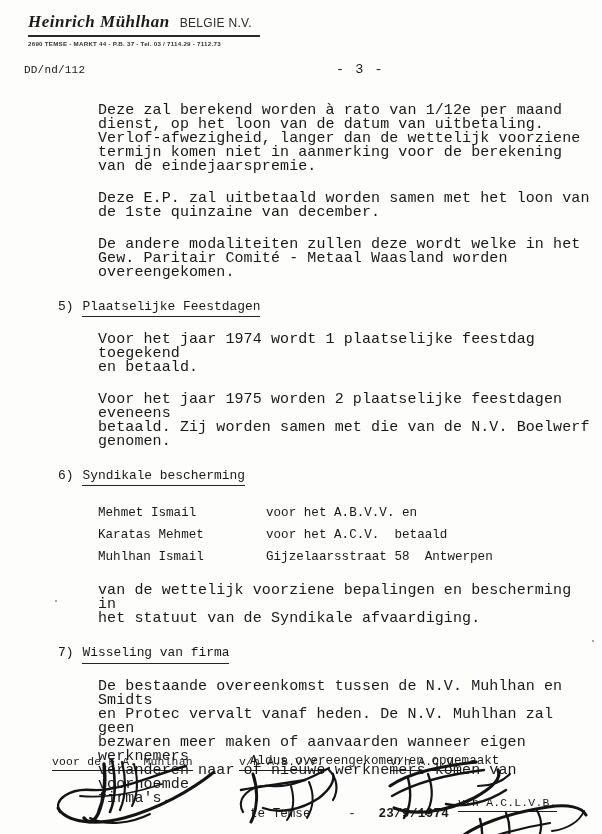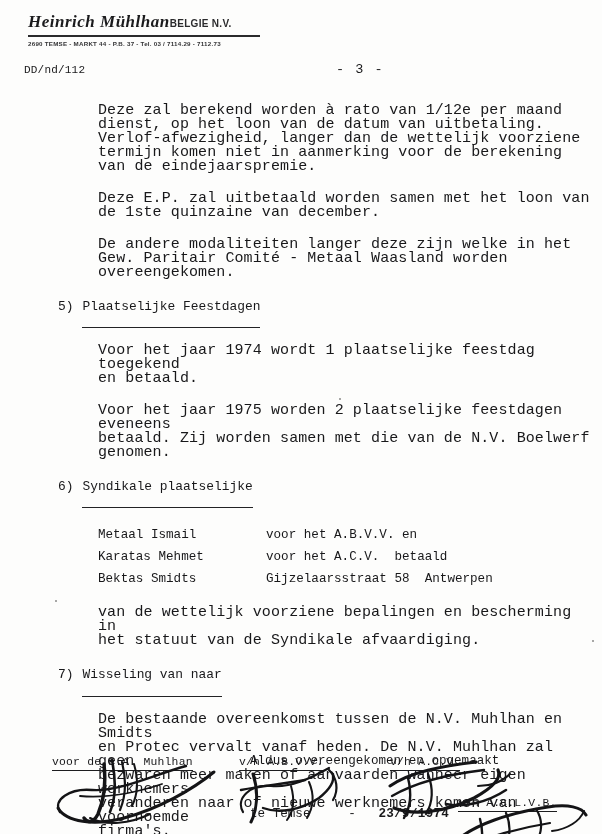--- a/index.html
+++ b/index.html
@@ -24,34 +24,35 @@
   
   .letterhead {
     position: absolute;
     left: 28px;
     top: 12px;
     width: 260px;
   }
   .lh-row {
     display: flex;
     align-items: baseline;
+    gap: 10px;
   }
   .lh-name {
     font-family: "Liberation Serif", "DejaVu Serif", serif;
     font-style: italic;
     font-weight: bold;
     font-size: 17px;
     letter-spacing: 0.5px;
     color: #1b1b1d;
     white-space: nowrap;
   }
   .lh-suffix {
     font-family: "Liberation Sans", sans-serif;
-    font-weight: bold;
-    font-size: 10px;
+    font-weight: normal;
+    font-size: 12px;
     letter-spacing: 0.3px;
     color: #2b2b2d;
     white-space: nowrap;
   }
   .lh-rule {
     margin-top: 3px;
     width: 232px;
     height: 0;
     border-top: 2.2px solid #2a2a2c;
   }
@@ -105,21 +106,21 @@
     padding-left: 58px;
     display: flex;
     align-items: baseline;
     gap: 9px;
     font-size: 12.9px;
     line-height: 17.2px;
   }
   .section-num { white-space: nowrap; }
   .section-title {
     border-bottom: 1.4px solid #232325;
-    padding-bottom: 12px;
+    padding-bottom: 1px;
     white-space: nowrap;
   }
   .namerow {
     padding-left: 98px;
     font-size: 12.6px;
     line-height: 22px;
     display: flex;
     white-space: pre;
   }
   .namerow .nm { width: 168px; }
@@ -196,58 +197,58 @@
 
   <div class="body">
 
     <p class="para">Deze zal berekend worden à rato van 1/12e per maand
 dienst, op het loon van de datum van uitbetaling.
 Verlof-afwezigheid, langer dan de wettelijk voorziene
 termijn komen niet in aanmerking voor de berekening
 van de eindejaarspremie.</p>
     <p class="para">Deze E.P. zal uitbetaald worden samen met het loon van
 de 1ste quinzaine van december.</p>
-    <p class="para">De andere modaliteiten langer deze zijn welke in het
+    <p class="para">De andere modaliteiten zullen deze wordt welke in het
 Gew. Paritair Comité - Metaal Waasland worden overeengekomen.</p>
 
     <div class="section">
       <span class="section-num">5)</span>
       <span class="section-title">Plaatselijke Feestdagen</span>
     </div>
     <p class="para">Voor het jaar 1974 wordt 1 plaatselijke feestdag toegekend
 en betaald.</p>
     <p class="para">Voor het jaar 1975 worden 2 plaatselijke feestdagen eveneens
 betaald. Zij worden samen met die van de N.V. Boelwerf genomen.</p>
 
     <div class="section">
       <span class="section-num">6)</span>
-      <span class="section-title">Syndikale plaatselijke</span>
+      <span class="section-title">Syndikale bescherming</span>
     </div>
 
     <div style="margin-bottom:16px;">
       <div class="namerow">
-        <span class="nm">Metaal Ismail</span>
+        <span class="nm">Mehmet Ismail</span>
         <span class="rl">voor het A.B.V.V. en</span>
       </div>
       <div class="namerow">
         <span class="nm">Karatas Mehmet</span>
         <span class="rl">voor het A.C.V.  betaald</span>
       </div>
       <div class="namerow">
-        <span class="nm">Bektas Smidts</span>
+        <span class="nm">Muhlhan Ismail</span>
         <span class="rl">Gijzelaarsstraat 58  Antwerpen</span>
       </div>
     </div>
 
     <p class="para">van de wettelijk voorziene bepalingen en bescherming in
 het statuut van de Syndikale afvaardiging.</p>
 
     <div class="section">
       <span class="section-num">7)</span>
-      <span class="section-title">Wisseling van naar</span>
+      <span class="section-title">Wisseling van firma</span>
     </div>
     <p class="para">De bestaande overeenkomst tussen de N.V. Muhlhan en Smidts
 en Protec vervalt vanaf heden. De N.V. Muhlhan zal geen
 bezwaren meer maken of aanvaarden wanneer eigen werknemers
 veranderen naar of nieuwe werknemers komen van voornoemde
 firma's.</p>
 
   </div>
 
   <div class="closing">

